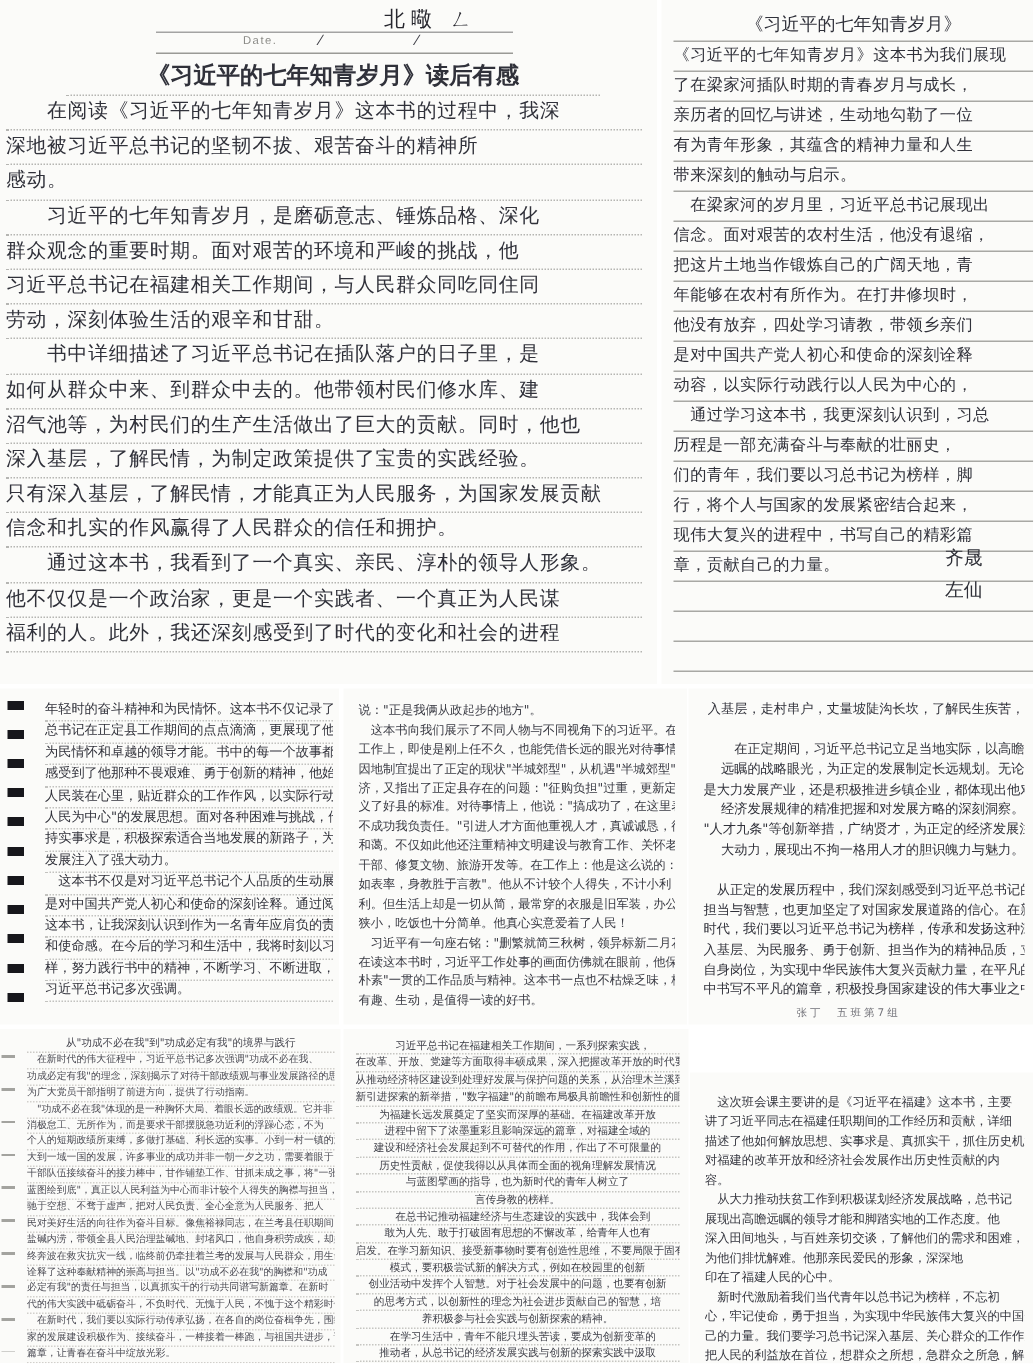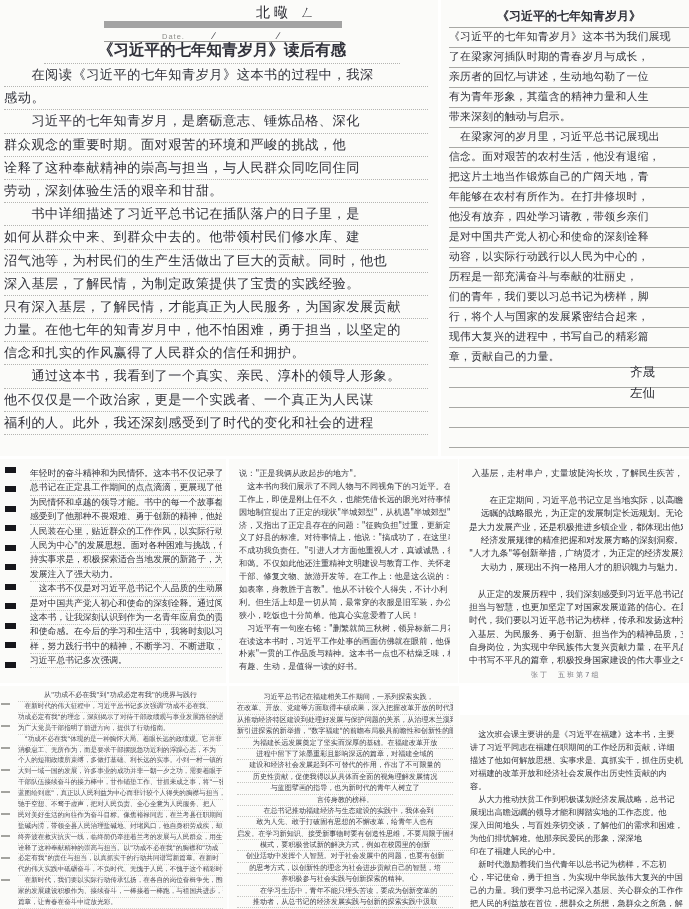--- a/index.html
+++ b/index.html
@@ -7,32 +7,32 @@
           font-family:"DejaVu Sans",sans-serif;}
   .panel{position:absolute;background:#fbfbf9;box-sizing:border-box;overflow:hidden;
          border:1px solid #ececе8;border-color:#ecece8;}
   .hand{color:#30313a;}
   .ln{white-space:nowrap;overflow:hidden;}
 
   
   .p1{left:0;top:0;width:438px;height:456px;padding:4px 10px 0 4px;}
   .p1-head{position:relative;height:34px;}
   .corner-mark{position:absolute;left:252px;top:0;font-size:14px;color:#26262e;letter-spacing:4px;}
-  .date-box{position:absolute;left:100px;top:17px;width:238px;border-top:7px solid #a3a3a3;
+  .date-box{position:absolute;left:100px;top:17px;width:238px;border-top:1px solid #a3a3a3;
             border-bottom:1px solid #9a9a96;height:13px;font-family:"Liberation Sans",sans-serif;
-            font-size:7.5px;color:#8a8a86;display:flex;align-items:flex-end;}
+            font-size:7.5px;color:#8a8a86;display:flex;align-items:flex-start;}
   .date-label{margin-left:58px;letter-spacing:1px;}
   .date-marks{margin-left:28px;color:#3a3a42;font-size:10px;letter-spacing:30px;}
   .p1-title{font-size:15.5px;font-weight:600;text-align:center;height:25px;line-height:24px;
             border-bottom:1px dotted #b5b5b2;margin:0 28px 0 40px;white-space:nowrap;overflow:hidden;}
   .p1 .ln{font-size:13.2px;height:22.2px;line-height:21.8px;border-bottom:1px dotted #b5b5b2;letter-spacing:.5px;}
 
   
   .p2{left:441px;top:0;width:248px;height:456px;padding:6px 0 0 8px;}
-  .p2-title{font-size:12px;font-weight:700;text-align:center;height:21px;line-height:20px;
+  .p2-title{font-size:12px;font-weight:400;text-align:center;height:21px;line-height:20px;
             border-bottom:1px solid #a8a8a4;white-space:nowrap;overflow:hidden;}
   .p2 .ln{font-size:10.8px;height:19px;line-height:18.4px;border-bottom:1px solid #a8a8a4;letter-spacing:.3px;}
   .sig{position:absolute;right:34px;font-size:12.5px;color:#2e2f37;margin-left:31px;}
   .sig-1{top:364px;}
   .sig-2{top:385px;}
 
   
   .p3{left:0;top:459px;width:226px;height:224px;padding:8px 4px 0 30px;}
   .spiral3{position:absolute;left:5px;top:8px;bottom:12px;width:11px;
            background:repeating-linear-gradient(to bottom,#17171c 0 6px,transparent 6px 19.5px);}
@@ -68,31 +68,31 @@
     <div class="p1-head">
       <span class="corner-mark">北曔 ㄥ</span>
       <div class="date-box">
         <span class="date-label">Date.</span>
         <span class="date-marks">∕ ∕</span>
       </div>
     </div>
     <div class="p1-title">《习近平的七年知青岁月》读后有感</div>
     <div class="lines">
         <div class="ln">　　在阅读《习近平的七年知青岁月》这本书的过程中，我深</div>
+        <div class="ln">深地被习近平总书记的坚韧不拔、艰苦奋斗的精神所</div>
         <div class="ln">感动。</div>
         <div class="ln">　　习近平的七年知青岁月，是磨砺意志、锤炼品格、深化</div>
         <div class="ln">群众观念的重要时期。面对艰苦的环境和严峻的挑战，他</div>
-        <div class="ln">诠释了这种奉献精神的崇高与担当，与人民群众同吃同住同</div>
+        <div class="ln">习近平总书记在福建相关工作期间，与人民群众同吃同住同</div>
         <div class="ln">劳动，深刻体验生活的艰辛和甘甜。</div>
         <div class="ln">　　书中详细描述了习近平总书记在插队落户的日子里，是</div>
         <div class="ln">如何从群众中来、到群众中去的。他带领村民们修水库、建</div>
         <div class="ln">沼气池等，为村民们的生产生活做出了巨大的贡献。同时，他也</div>
         <div class="ln">深入基层，了解民情，为制定政策提供了宝贵的实践经验。</div>
         <div class="ln">只有深入基层，了解民情，才能真正为人民服务，为国家发展贡献</div>
-        <div class="ln">力量。在他七年的知青岁月中，他不怕困难，勇于担当，以坚定的</div>
         <div class="ln">信念和扎实的作风赢得了人民群众的信任和拥护。</div>
         <div class="ln">　　通过这本书，我看到了一个真实、亲民、淳朴的领导人形象。</div>
         <div class="ln">他不仅仅是一个政治家，更是一个实践者、一个真正为人民谋</div>
         <div class="ln">福利的人。此外，我还深刻感受到了时代的变化和社会的进程</div>
       </div>
   </section>
 
   <section class="panel p2 hand">
     <div class="p2-title">《习近平的七年知青岁月》</div>
     <div class="lines">
@@ -101,20 +101,21 @@
         <div class="ln">亲历者的回忆与讲述，生动地勾勒了一位</div>
         <div class="ln">有为青年形象，其蕴含的精神力量和人生</div>
         <div class="ln">带来深刻的触动与启示。</div>
         <div class="ln">　在梁家河的岁月里，习近平总书记展现出</div>
         <div class="ln">信念。面对艰苦的农村生活，他没有退缩，</div>
         <div class="ln">把这片土地当作锻炼自己的广阔天地，青</div>
         <div class="ln">年能够在农村有所作为。在打井修坝时，</div>
         <div class="ln">他没有放弃，四处学习请教，带领乡亲们</div>
         <div class="ln">是对中国共产党人初心和使命的深刻诠释</div>
         <div class="ln">动容，以实际行动践行以人民为中心的，</div>
+        <div class="ln">　通过学习这本书，我更深刻认识到，习总</div>
         <div class="ln">历程是一部充满奋斗与奉献的壮丽史，</div>
         <div class="ln">们的青年，我们要以习总书记为榜样，脚</div>
         <div class="ln">行，将个人与国家的发展紧密结合起来，</div>
         <div class="ln">现伟大复兴的进程中，书写自己的精彩篇</div>
         <div class="ln">章，贡献自己的力量。</div>
         <div class="ln">&nbsp;</div>
         <div class="ln">&nbsp;</div>
         <div class="ln">&nbsp;</div>
         <div class="ln">&nbsp;</div>
       </div>

